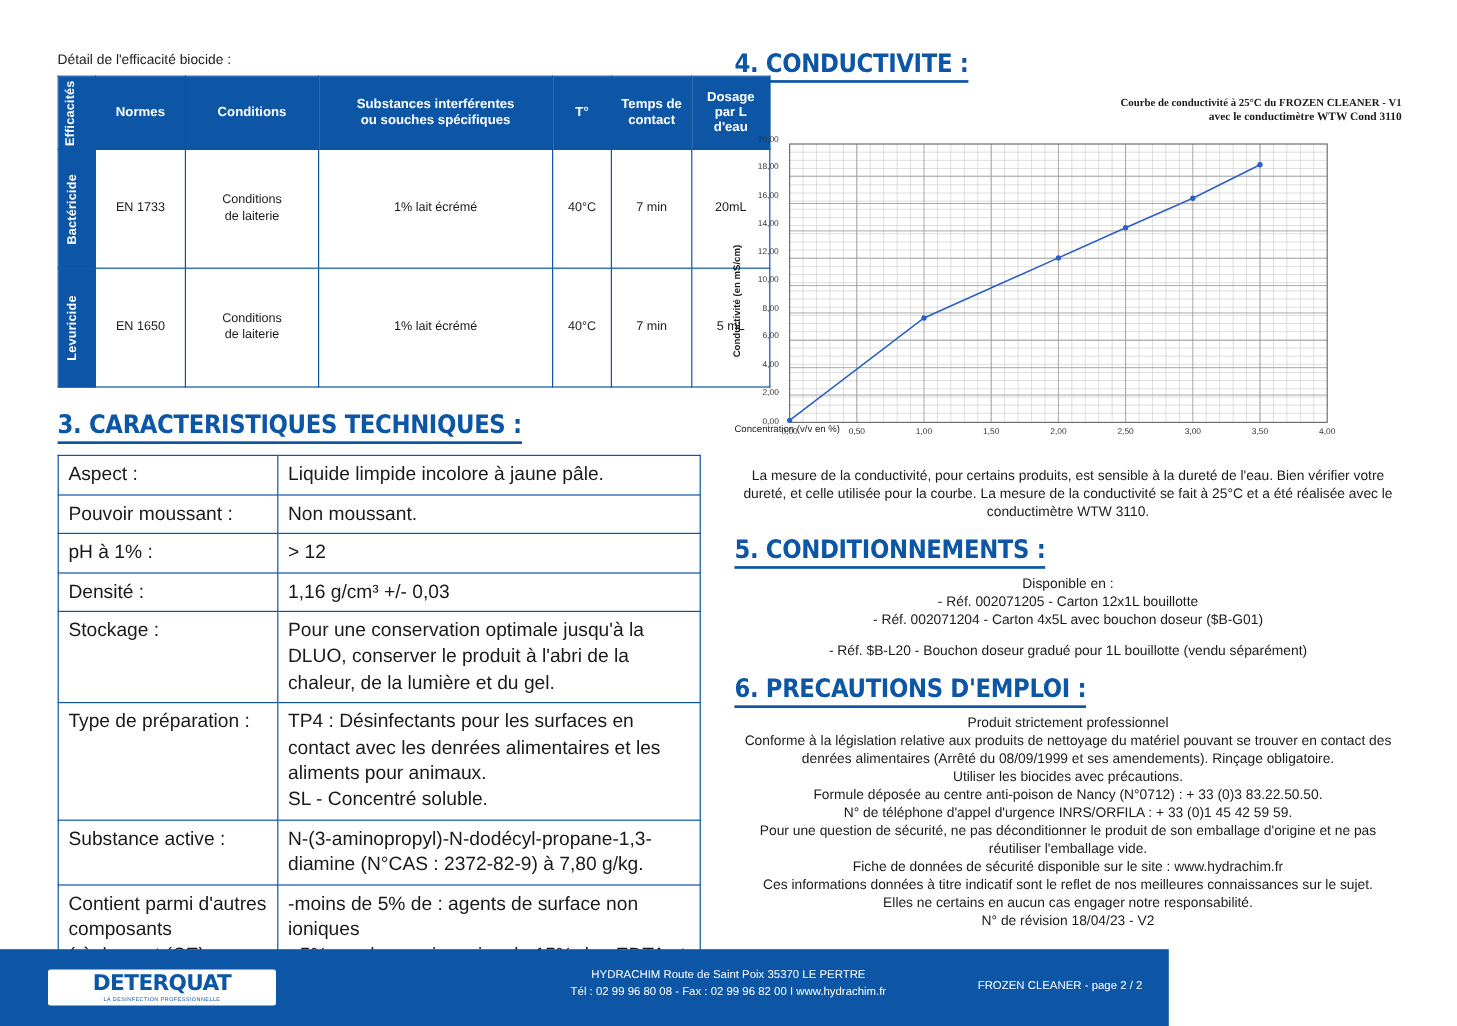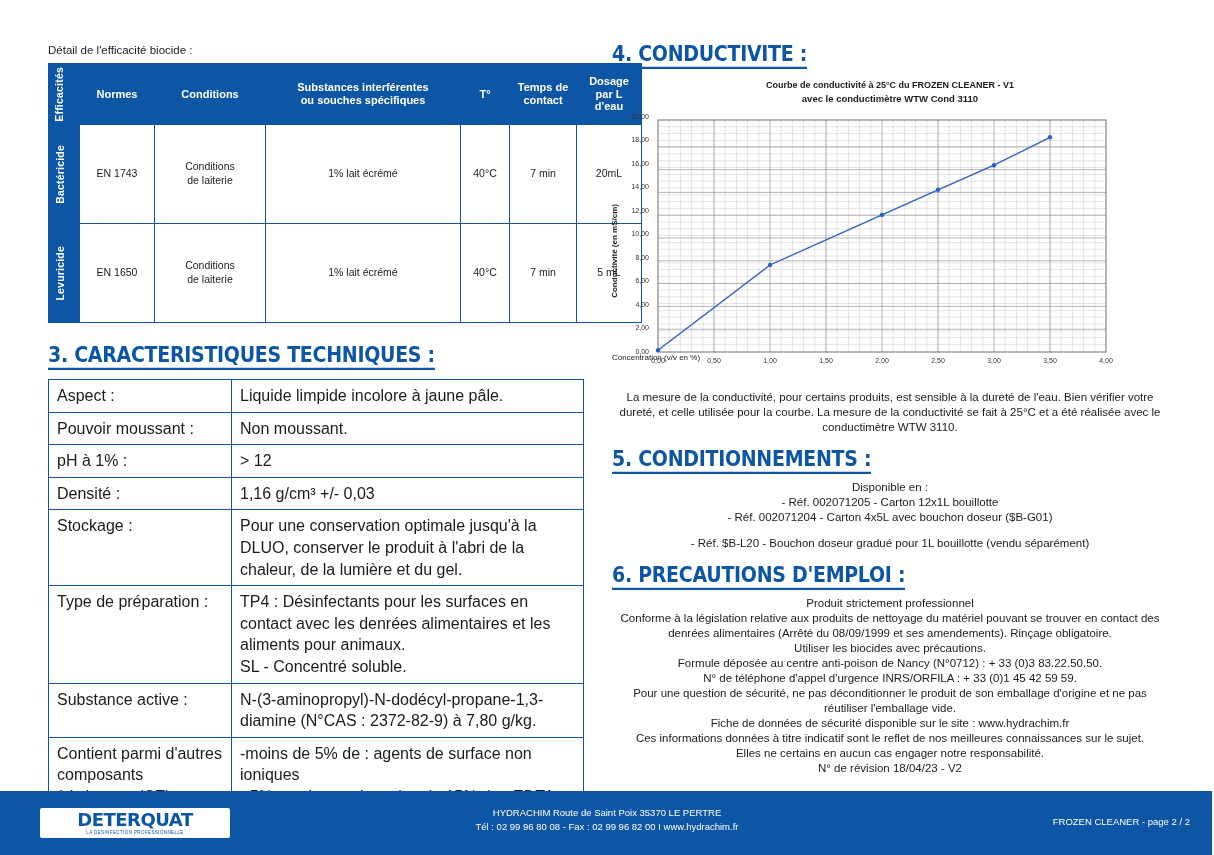--- a/index.html
+++ b/index.html
@@ -80,22 +80,22 @@
     vertical-align:top;
     line-height:1.35;
     color:#1b1b1b;
   }
   table.charac td.k{width:166px;}
 
   
   .right-col{position:absolute;left:612px;top:44px;width:556px;}
   .chart-box{margin-top:10px;}
   .chart-title{
-    text-align:center;
-    font-family:Liberation Sans, sans-serif;
+    text-align:right;
+    font-family:Liberation Serif, serif;
     font-weight:bold;
     font-size:9.5px;
     color:#1b1b1b;
     line-height:1.45;
   }
   .chart-title .l1{font-size:9px;}
   .plot-wrap{position:relative;width:556px;height:272px;margin-top:6px;}
   .ylabel{
     position:absolute;left:-2px;top:92px;
     writing-mode:vertical-rl;transform:rotate(180deg);
@@ -107,21 +107,21 @@
   }
   .ytick{position:absolute;font-size:7px;color:#333;text-align:right;width:32px;}
   .xtick{position:absolute;font-size:7px;color:#333;text-align:center;width:36px;}
 
   .para{font-size:11.5px;line-height:1.33;margin-top:6px;color:#1b1b1b;}
   .para.tight{line-height:1.3;text-align:center;}
   .blk-title{margin-top:14px;}
 
   
   .footer{
-    position:absolute;left:0;bottom:0;width:1212px;height:64px;
+    position:absolute;left:0;bottom:0;width:974px;height:64px;
     background:#0d56a6;color:#ffffff;
   }
   .footer .center{
     position:absolute;left:0;top:15px;width:1214px;text-align:center;
     font-size:9.5px;line-height:1.5;
   }
   .footer .right{
     position:absolute;right:22px;top:25px;font-size:9.5px;
   }
   .logo{
@@ -167,21 +167,21 @@
             <div>par L</div>
             <div>d'eau</div>
           </th>
         </tr>
       </thead>
       <tbody>
         <tr>
           <td class="vert">
             <div class="vtext">Bactéricide</div>
           </td>
-          <td>EN 1743</td>
+          <td>EN 1733</td>
           <td>
             <div>Conditions</div>
             <div>de laiterie</div>
           </td>
           <td>1% lait écrémé</td>
           <td>40°C</td>
           <td>7 min</td>
           <td>20mL</td>
         </tr>
         <tr>

